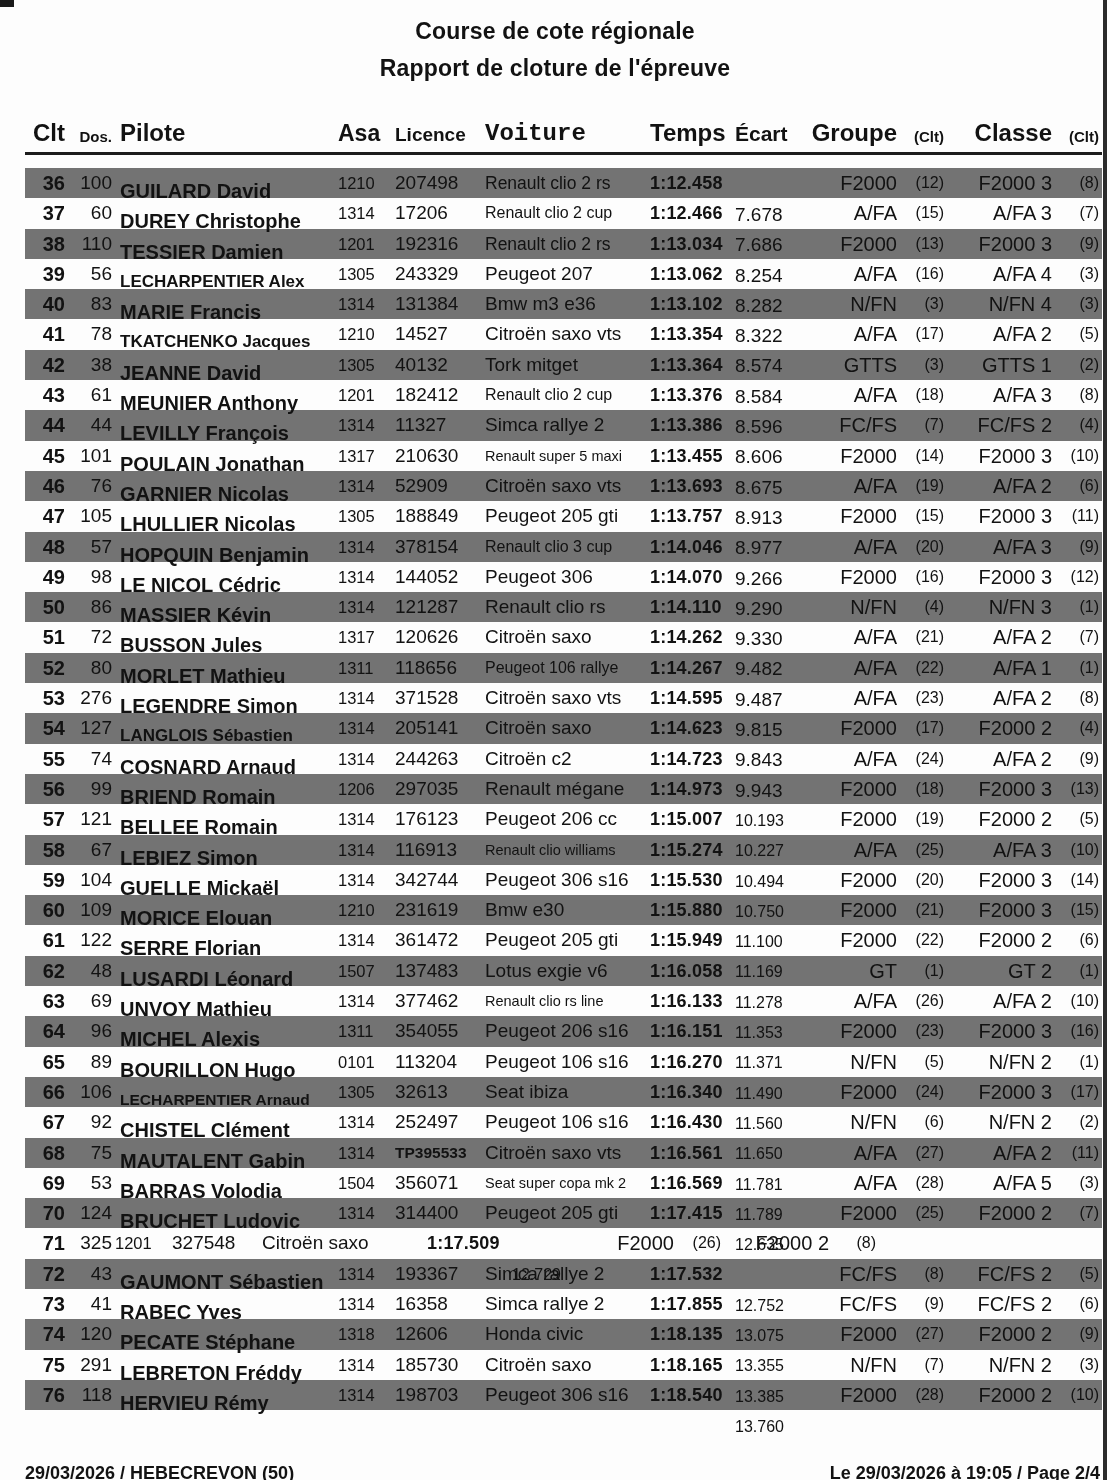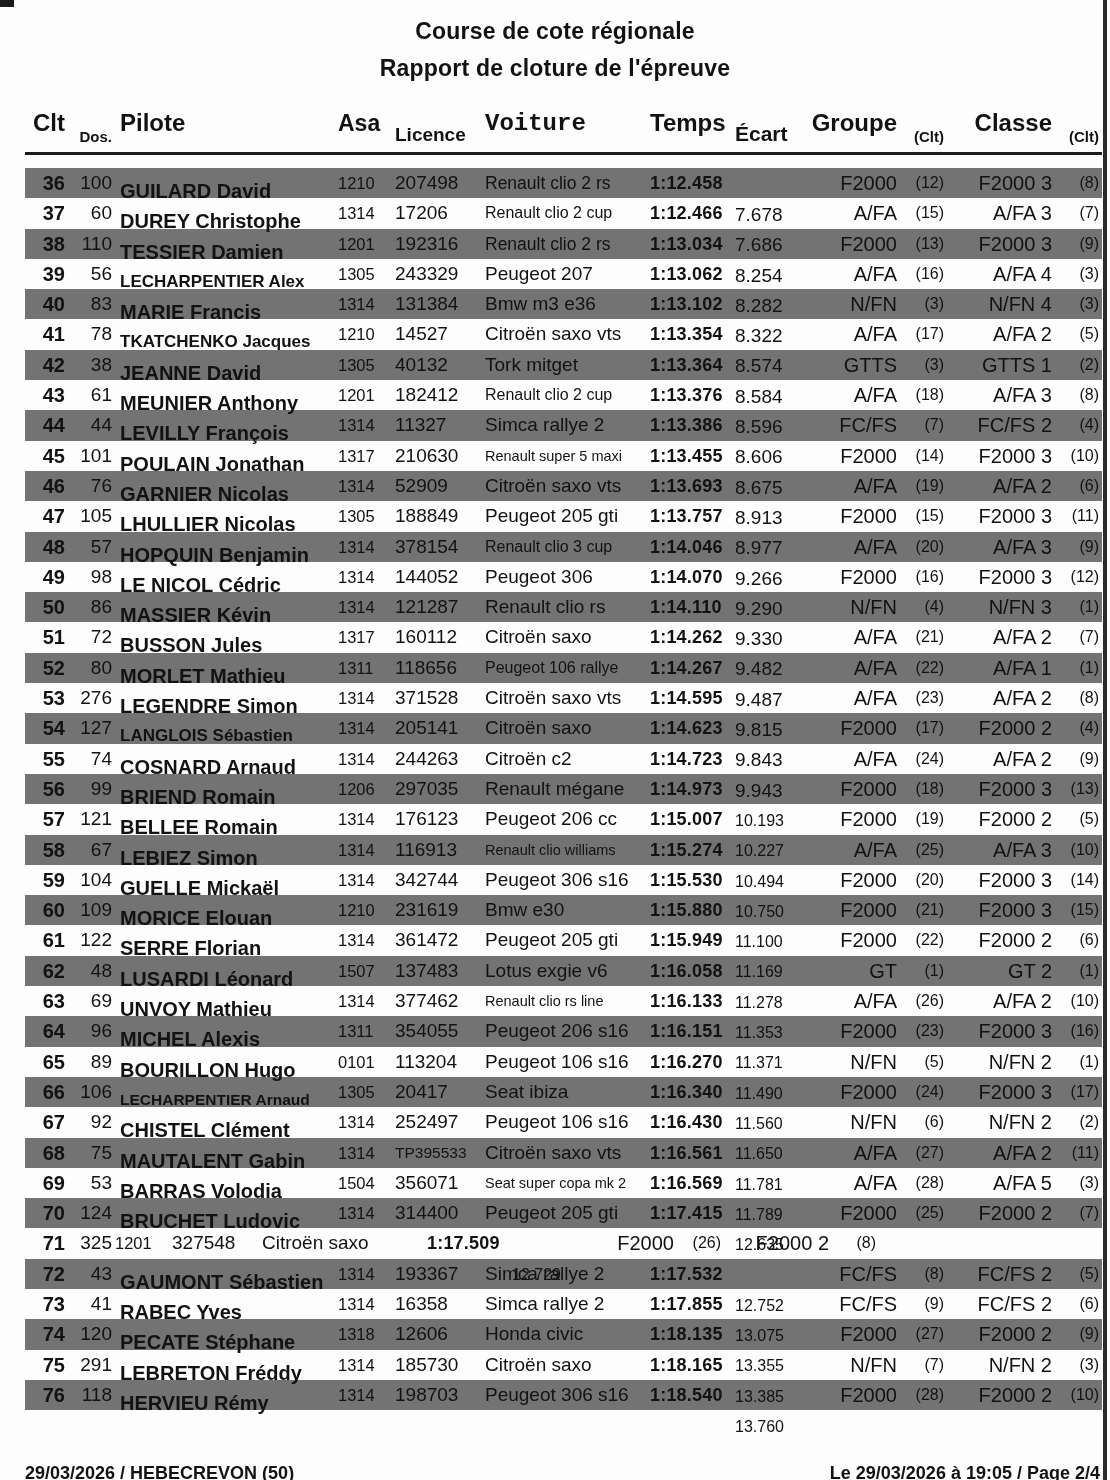--- a/index.html
+++ b/index.html
@@ -24,21 +24,21 @@
   .col-ecart{width:65px;text-align:left;}
   .col-groupe{width:97px;text-align:right;}
   .col-gclt{width:50px;text-align:right;padding-right:3px;box-sizing:border-box;}
   .col-classe{width:105px;text-align:right;}
   .col-cclt{width:50px;text-align:right;padding-right:3px;box-sizing:border-box;}
 
   .thead{
     position:absolute;top:106px;left:25px;width:1077px;height:46px;
     border-bottom:3px solid #1c1c1c;align-items:flex-end;
   }
-  .thead .col{padding-bottom:15px;font-weight:bold;}
+  .thead .col{padding-bottom:5px;font-weight:bold;}
   .h-clt{font-size:24px;}
   .h-dos{font-size:15px;padding-bottom:7px !important;}
   .h-pilote{font-size:24px;}
   .h-asa{font-size:23px;}
   .h-licence{font-size:19px;padding-bottom:6px !important;}
   .h-voiture{font-size:24px;font-family:Liberation Mono, monospace;}
   .h-temps{font-size:24px;}
   .h-ecart{font-size:21px;padding-bottom:6px !important;}
   .h-groupe{font-size:24px;}
   .h-gclt{font-size:15px;padding-bottom:7px !important;}
@@ -48,21 +48,21 @@
   .tbody{position:absolute;top:168px;left:25px;width:1077px;}
   .trow{height:30.3px;line-height:30.3px;}
   .trow.stripe{background:#737373;}
   .v-clt{font-weight:bold;font-size:20px;}
   .v-dos{font-size:19px;}
   .v-pilote{font-weight:bold;font-size:20px;}
   .v-pilote.s{font-size:17px;}
   .v-pilote.xs{font-size:15.5px;}
   .v-asa{font-size:16.5px;}
   .v-licence{font-size:19px;}
-  .v-licence.s{font-size:15.5px;}
+  .v-licence.s{font-size:15.5px;font-weight:bold;}
   .v-voiture{font-size:19px;}
   .v-voiture.m{font-size:17.5px;}
   .v-voiture.s{font-size:16px;}
   .v-voiture.xs{font-size:14.5px;}
   .v-temps{font-weight:bold;font-size:18px;letter-spacing:.2px;}
   .v-ecart{font-size:19px;margin-top:32px;}
   .v-ecart.s{font-size:16px;}
   .v-groupe{font-size:20px;}
   .v-gclt{font-size:16px;}
   .v-classe{font-size:20px;}
@@ -308,21 +308,21 @@
         <div class="c col-groupe v-groupe ">N/FN</div>
         <div class="c col-gclt v-gclt ">(4)</div>
         <div class="c col-classe v-classe ">N/FN 3</div>
         <div class="c col-cclt v-cclt ">(1)</div>
       </div>
       <div class="row trow">
         <div class="c col-clt v-clt ">51</div>
         <div class="c col-dos v-dos ">72</div>
         <div class="c col-pilote v-pilote ">BUSSON Jules</div>
         <div class="c col-asa v-asa ">1317</div>
-        <div class="c col-licence v-licence ">160112</div>
+        <div class="c col-licence v-licence ">120626</div>
         <div class="c col-voiture v-voiture ">Citroën saxo</div>
         <div class="c col-temps v-temps ">1:14.262</div>
         <div class="c col-ecart v-ecart ">9.482</div>
         <div class="c col-groupe v-groupe ">A/FA</div>
         <div class="c col-gclt v-gclt ">(21)</div>
         <div class="c col-classe v-classe ">A/FA 2</div>
         <div class="c col-cclt v-cclt ">(7)</div>
       </div>
       <div class="row trow stripe">
         <div class="c col-clt v-clt ">52</div>
@@ -518,21 +518,21 @@
         <div class="c col-groupe v-groupe ">N/FN</div>
         <div class="c col-gclt v-gclt ">(5)</div>
         <div class="c col-classe v-classe ">N/FN 2</div>
         <div class="c col-cclt v-cclt ">(1)</div>
       </div>
       <div class="row trow stripe">
         <div class="c col-clt v-clt ">66</div>
         <div class="c col-dos v-dos ">106</div>
         <div class="c col-pilote v-pilote xs">LECHARPENTIER Arnaud</div>
         <div class="c col-asa v-asa ">1305</div>
-        <div class="c col-licence v-licence ">20417</div>
+        <div class="c col-licence v-licence ">32613</div>
         <div class="c col-voiture v-voiture ">Seat ibiza</div>
         <div class="c col-temps v-temps ">1:16.340</div>
         <div class="c col-ecart v-ecart s">11.560</div>
         <div class="c col-groupe v-groupe ">F2000</div>
         <div class="c col-gclt v-gclt ">(24)</div>
         <div class="c col-classe v-classe ">F2000 3</div>
         <div class="c col-cclt v-cclt ">(17)</div>
       </div>
       <div class="row trow">
         <div class="c col-clt v-clt ">67</div>

